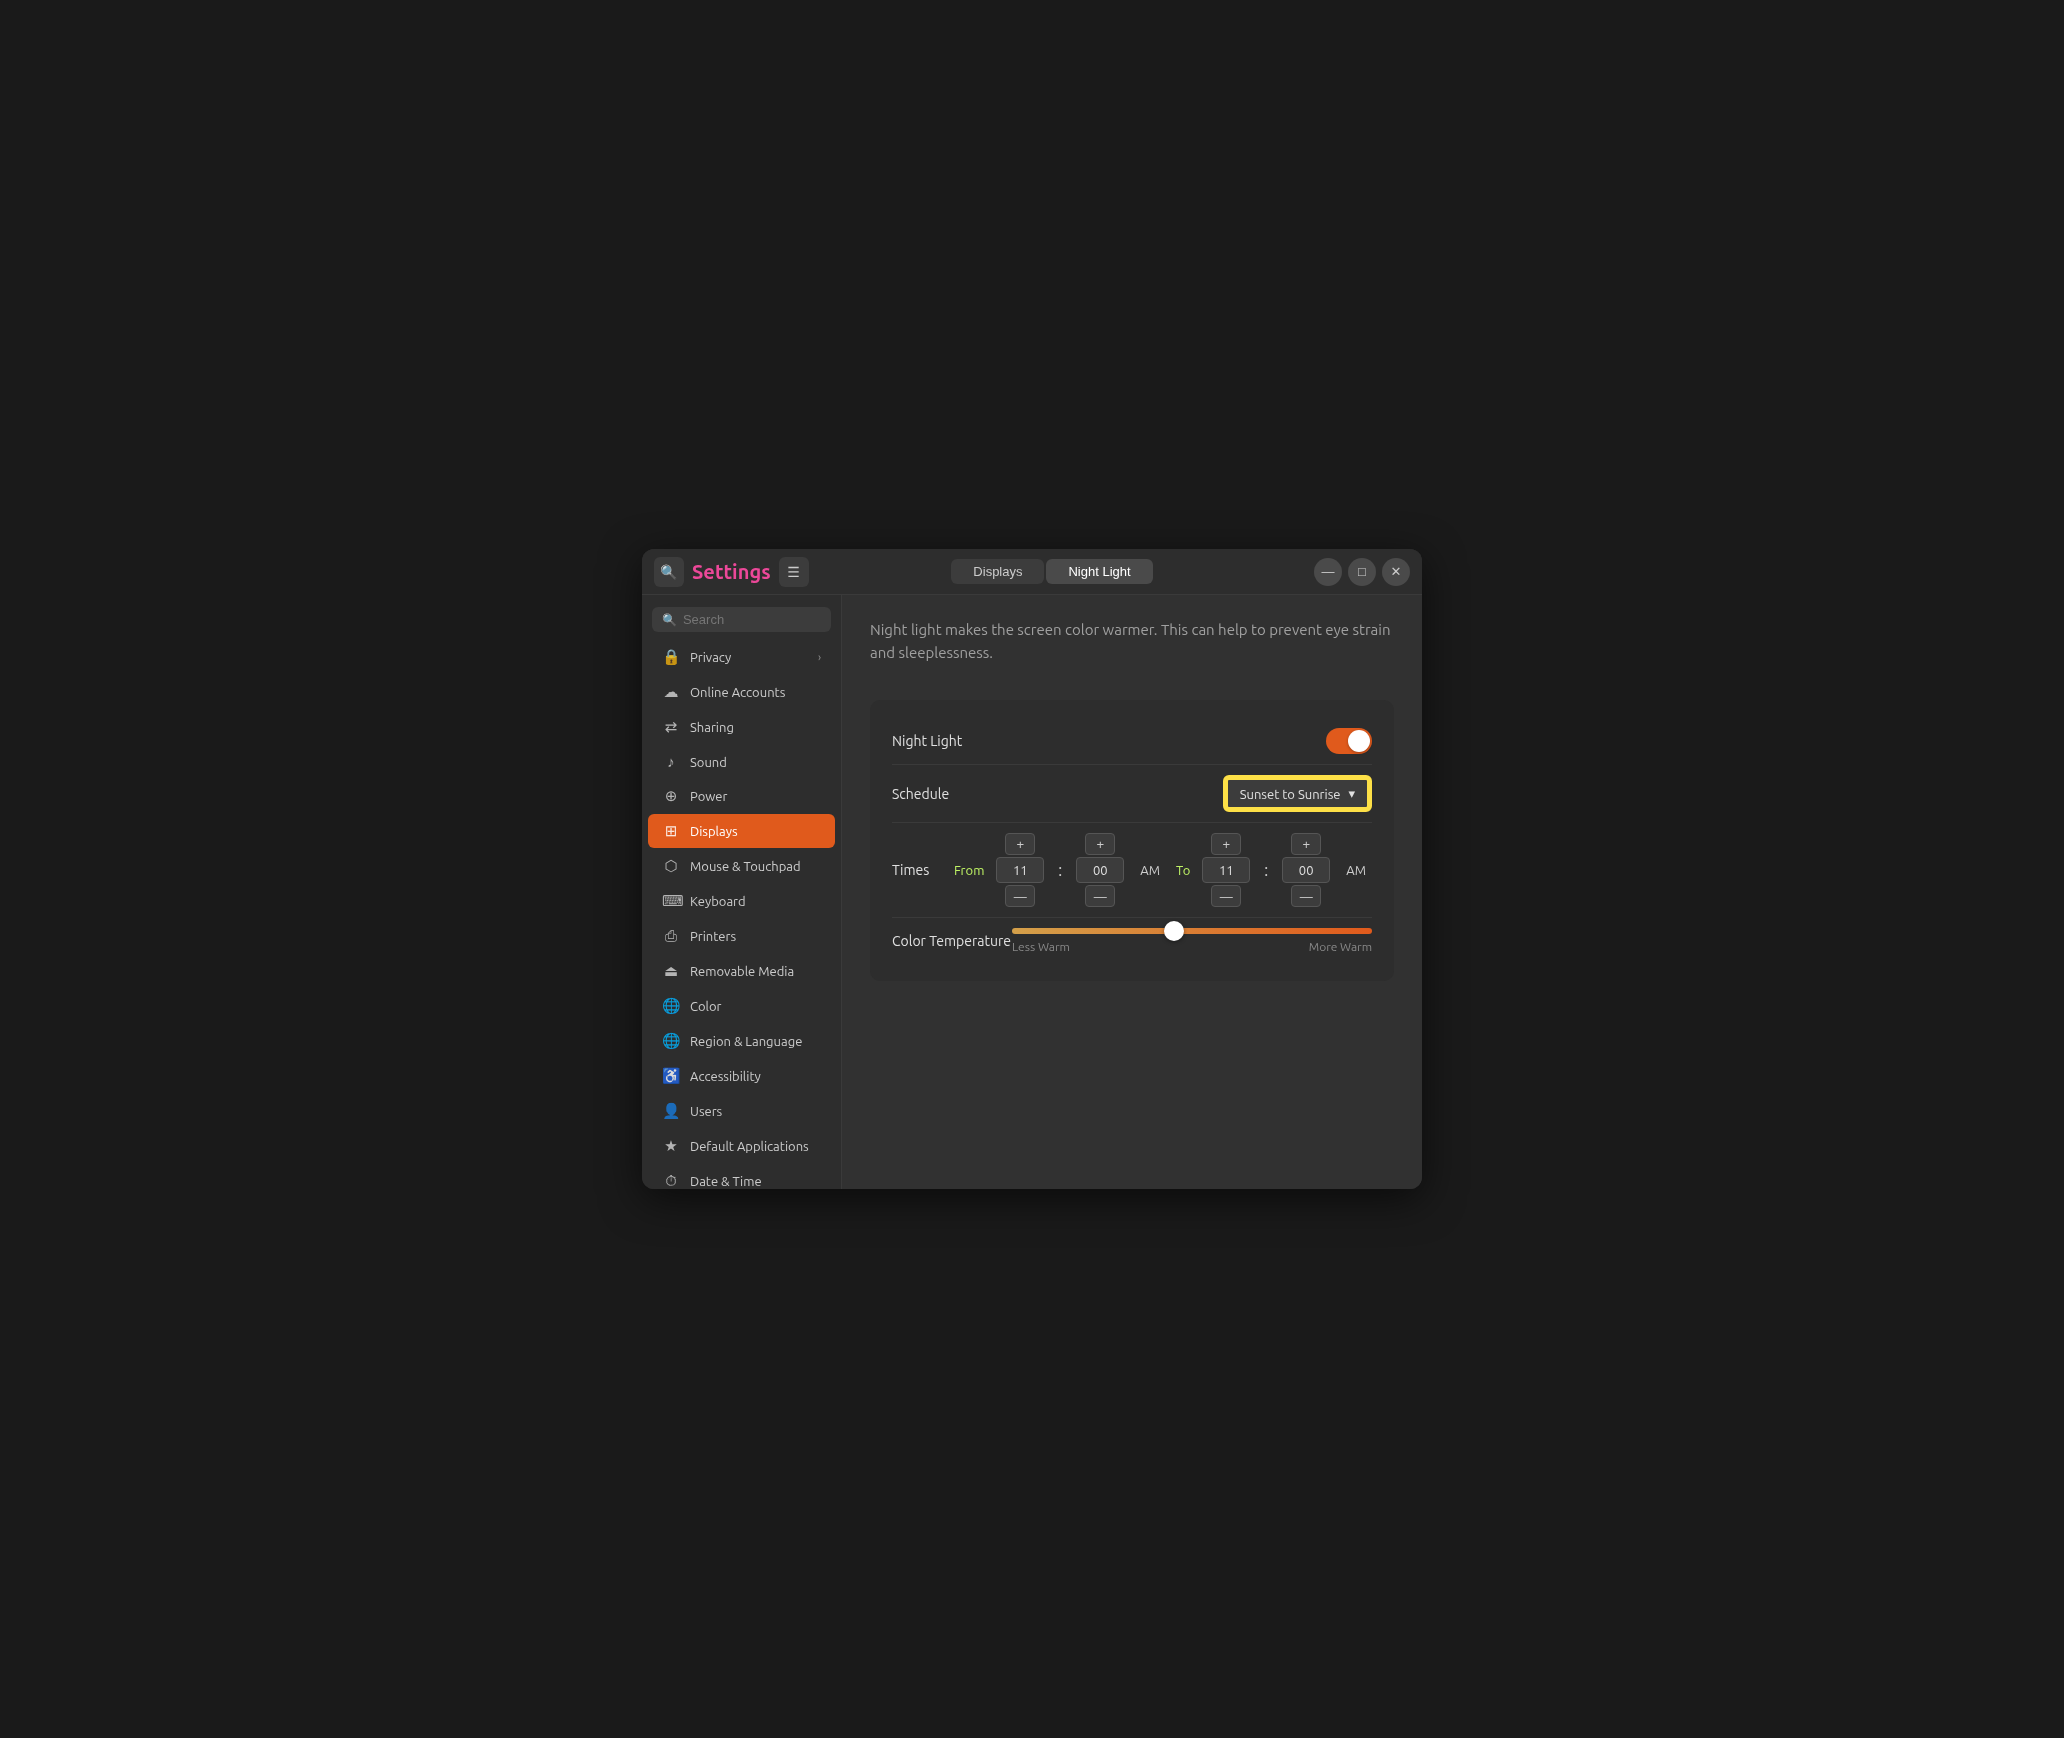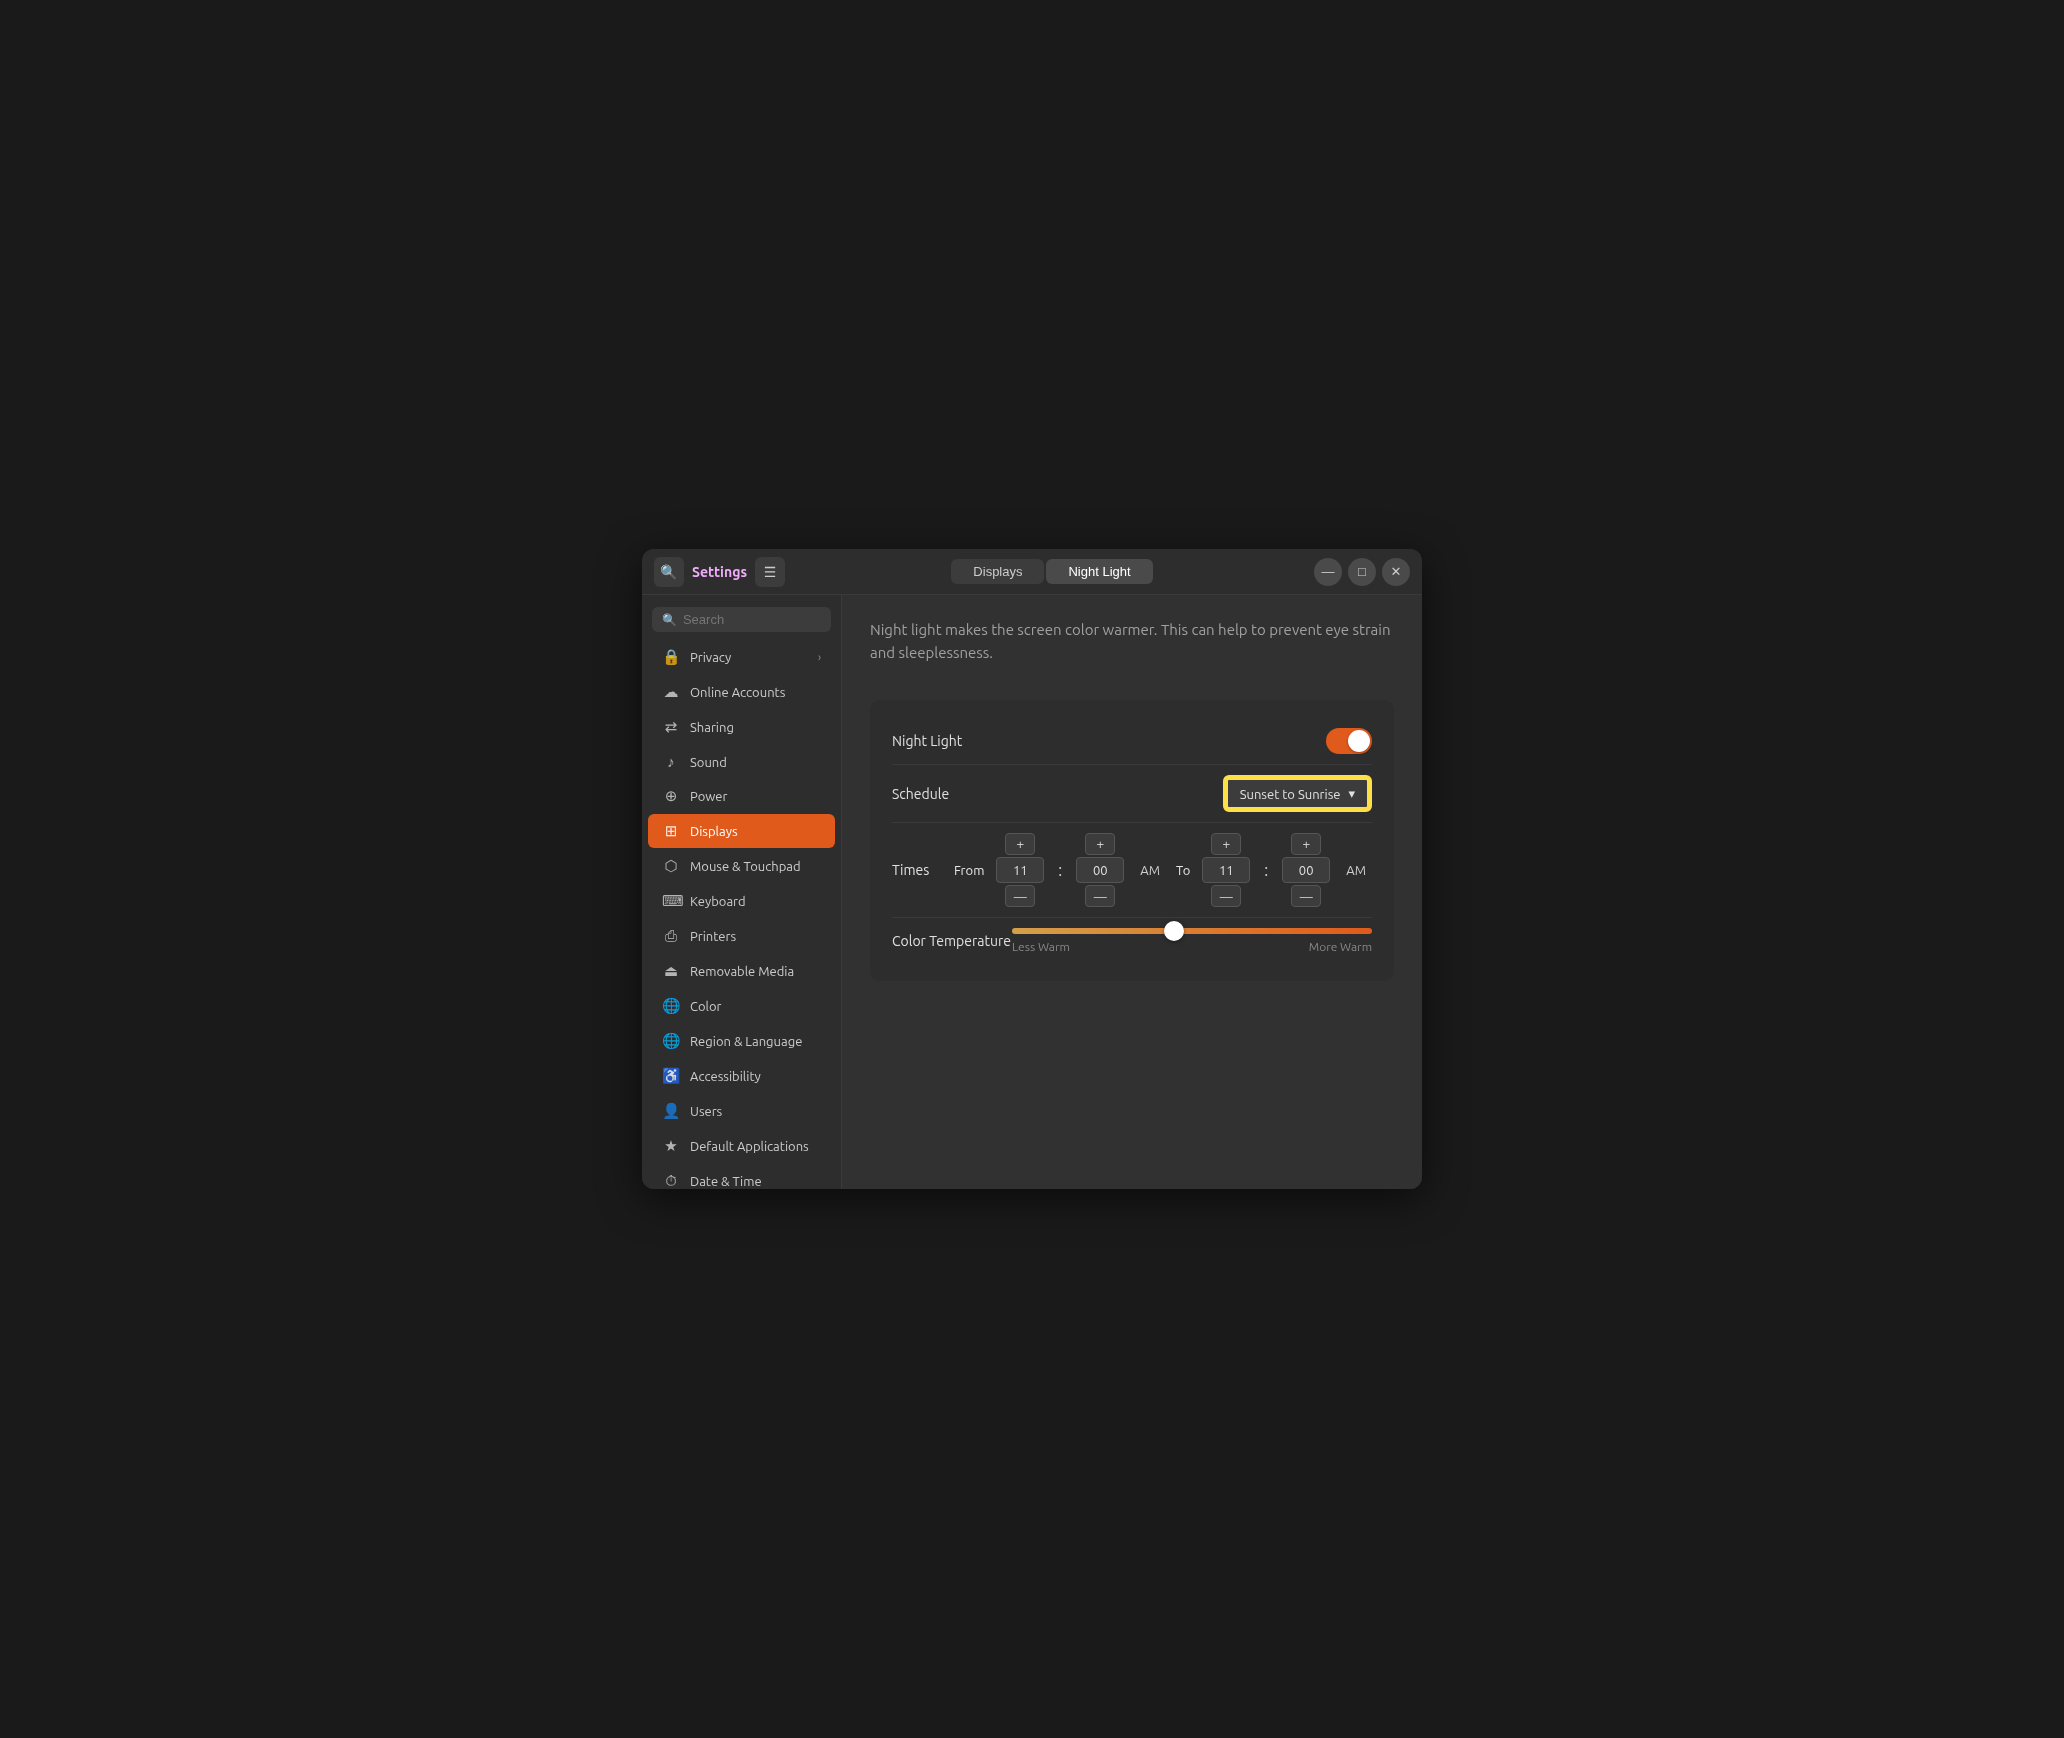--- a/index.html
+++ b/index.html
@@ -41,23 +41,23 @@
       width: 30px; height: 30px;
       background: #3c3c3c;
       border-radius: 6px;
       border: none;
       color: #ccc;
       font-size: 14px;
       cursor: pointer;
       display: flex; align-items: center; justify-content: center;
     }
     .title-text {
-      font-size: 14px;
+      font-size: 20px;
       font-weight: 600;
-      color: #f0abfc;
+      color: #ec4899;
     }
     .hamburger-btn {
       width: 30px; height: 30px;
       background: #3c3c3c;
       border-radius: 6px;
       border: none;
       color: #ccc;
       font-size: 14px;
       cursor: pointer;
       display: flex; align-items: center; justify-content: center;
@@ -222,21 +222,21 @@
       align-items: center;
       gap: 8px;
     }
     .times-label {
       font-size: 14px;
       color: #e0e0e0;
       width: 50px;
     }
     .from-to-label {
       font-size: 13px;
-      color: #e5e5e5;
+      color: #bef264;
     }
     .time-spinner {
       display: flex;
       flex-direction: column;
       align-items: center;
       gap: 2px;
     }
     .time-spinner-btn {
       background: #3c3c3c;
       border: 1px solid #555;

